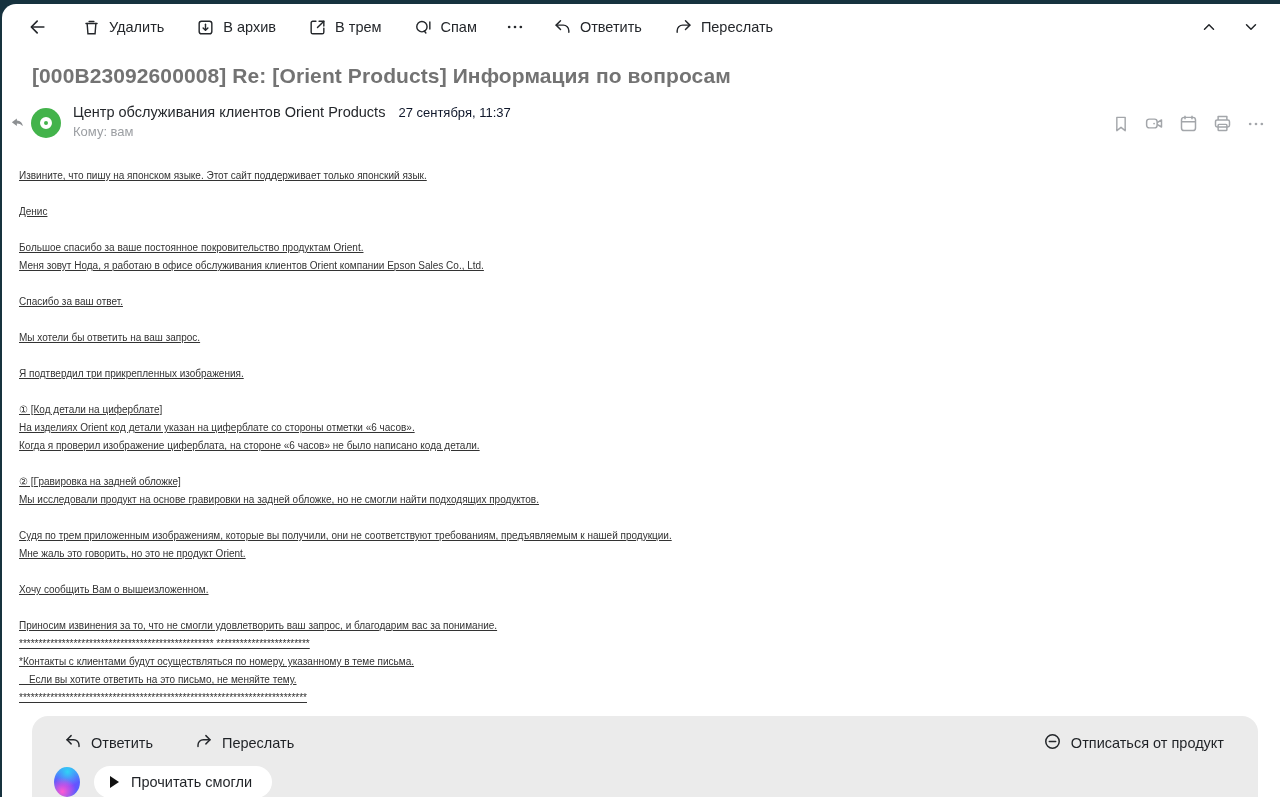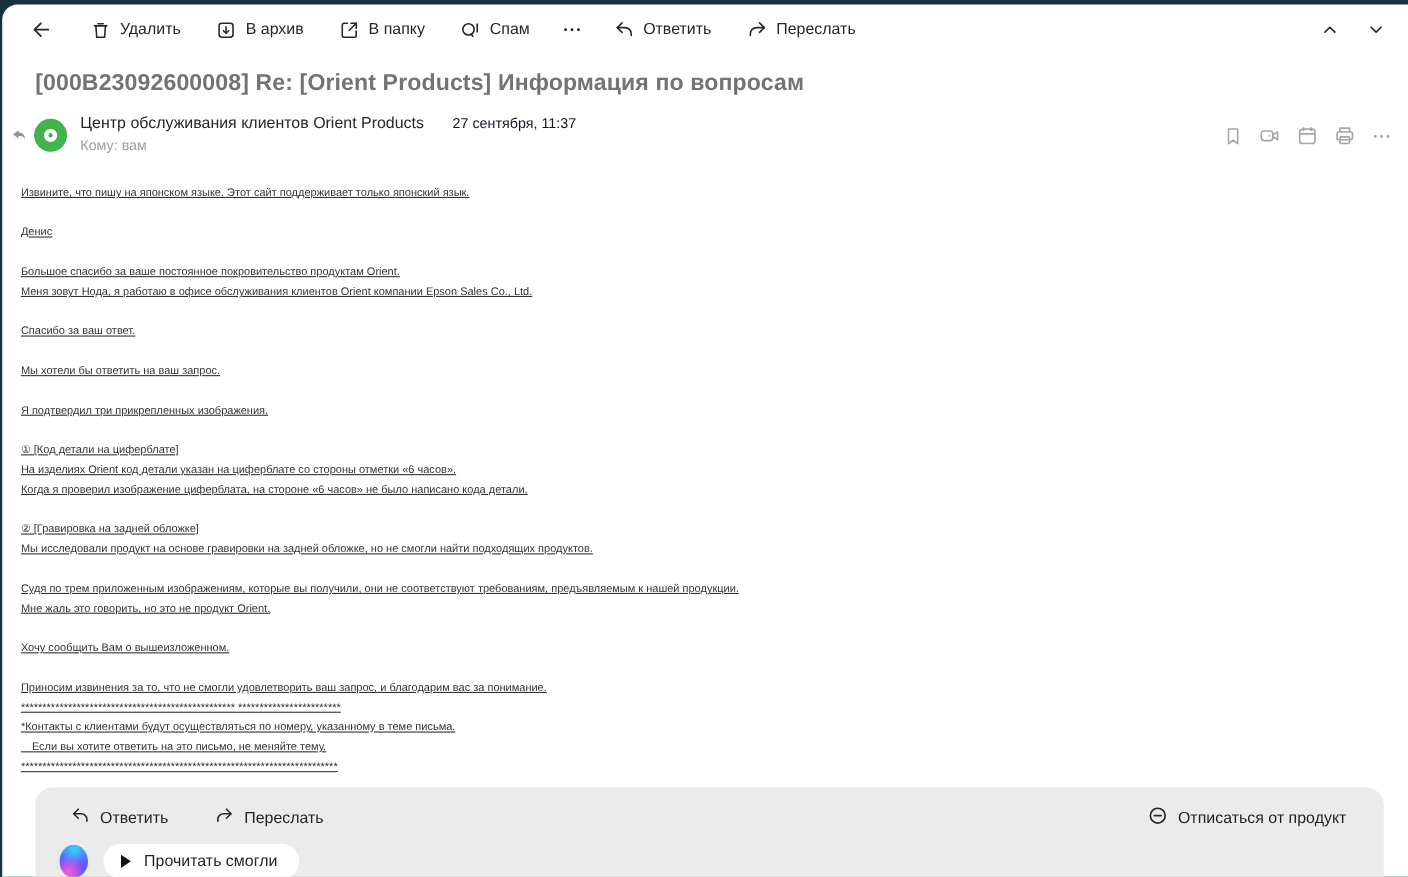--- a/index.html
+++ b/index.html
@@ -20,21 +20,21 @@
   
   .subject { margin:14px 30px 4px 30px; font-size:21px; font-weight:700; color:#737373; letter-spacing:.1px; }
 
   
   .msg-header { display:flex; align-items:flex-start; margin:16px 14px 0 8px; }
   .replied-arrow { margin-top:12px; color:#8d9093; }
   .avatar { width:30px; height:30px; border-radius:50%; margin:4px 12px 0 6px; flex:none;
     display:flex; align-items:center; justify-content:center; }
   .avatar-ring { width:12px; height:12px; border:4.5px solid #ffffff; border-radius:50%; }
   .sender-block { display:flex; flex-direction:column; gap:4px; }
-  .sender-line { display:flex; align-items:baseline; gap:26px; }
+  .sender-line { display:flex; align-items:baseline; gap:13px; }
   .sender-name { font-size:14.5px; font-weight:500; color:#24272b; }
   .msg-date { font-size:13px; color:#0f172a; }
   .msg-to { font-size:13px; color:#9b9ea2; }
   .hdr-actions { margin-left:auto; display:flex; align-items:center; gap:13px; padding-top:9px; }
   .hdr-actions .hbtn { cursor:pointer; display:flex; }
 
   
   .mail-body { margin:28px 30px 0 17px; font-size:10px; line-height:18px; color:#333333;
     white-space:pre-wrap; word-wrap:break-word;text-decoration:underline; }
 
@@ -90,21 +90,21 @@
       <span>В архив</span>
     </div>
     <div class="tb-btn" style="margin-left:12px">
       <span class="icon">
         <svg width="19" height="19" viewBox="0 0 24 24" fill="none" stroke="currentColor" stroke-width="1.8" stroke-linecap="round" stroke-linejoin="round">
             <path d="M10 4H6a2 2 0 0 0-2 2v12a2 2 0 0 0 2 2h12a2 2 0 0 0 2-2v-5"></path>
             <path d="M14 4h6v6"></path>
             <path d="M20 4l-8 8"></path>
           </svg>
       </span>
-      <span>В папку</span>
+      <span>В трем</span>
     </div>
     <div class="tb-btn" style="margin-left:12px">
       <span class="icon">
         <svg width="19" height="19" viewBox="0 0 24 24" fill="none" stroke="currentColor" stroke-width="1.8" stroke-linecap="round">
             <circle cx="10" cy="11" r="6.5"></circle>
             <path d="M13 16.5l2 2.5"></path>
             <path d="M20 5v9"></path>
           </svg>
       </span>
       <span>Спам</span>

